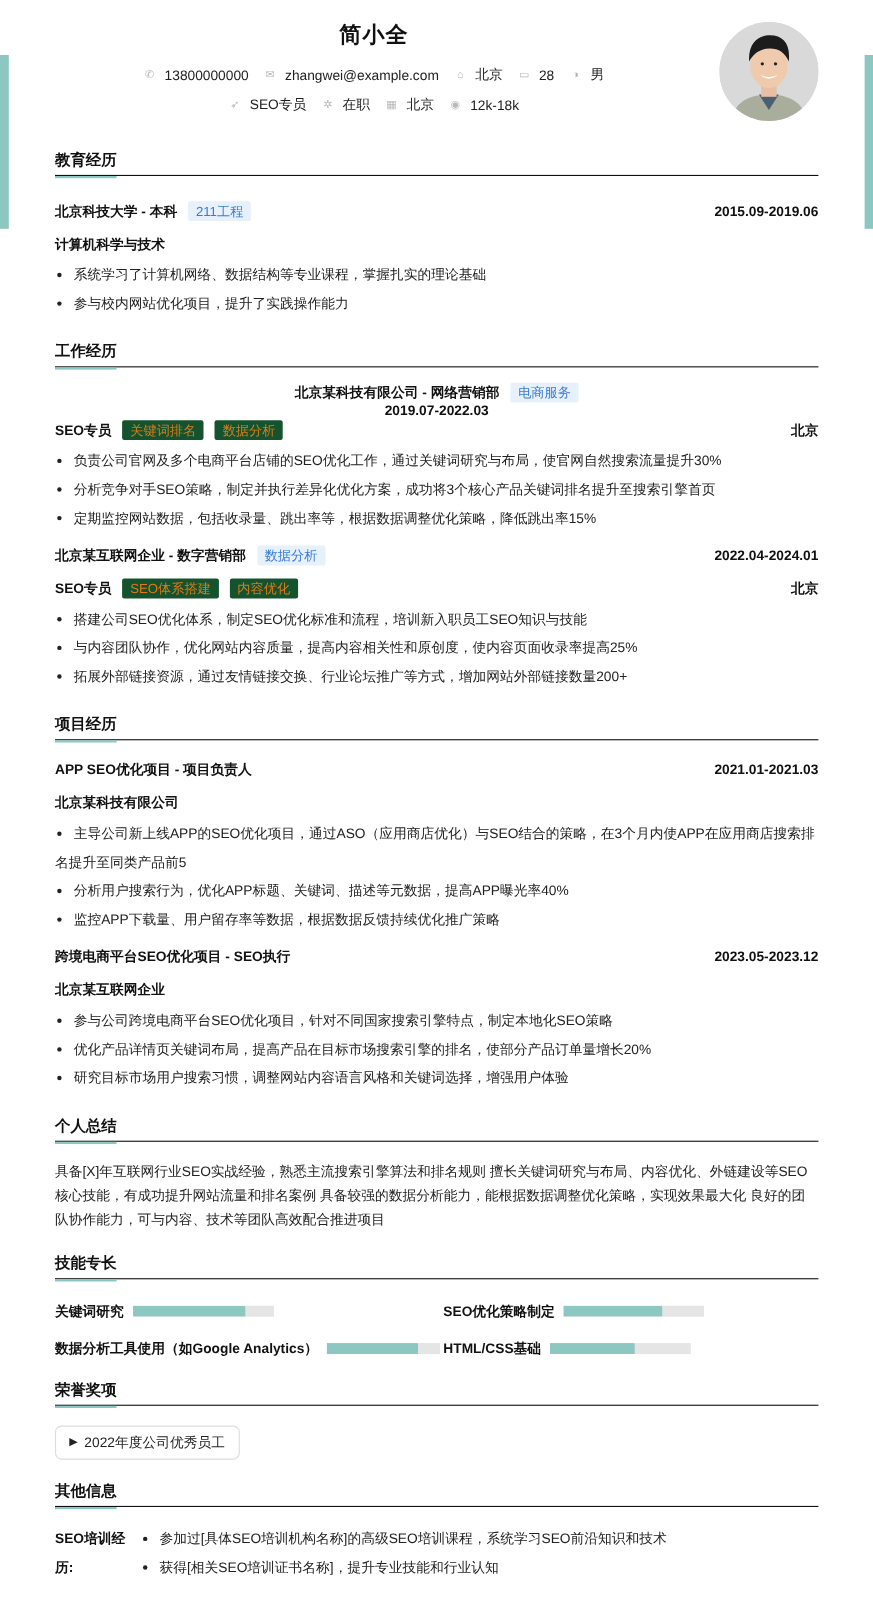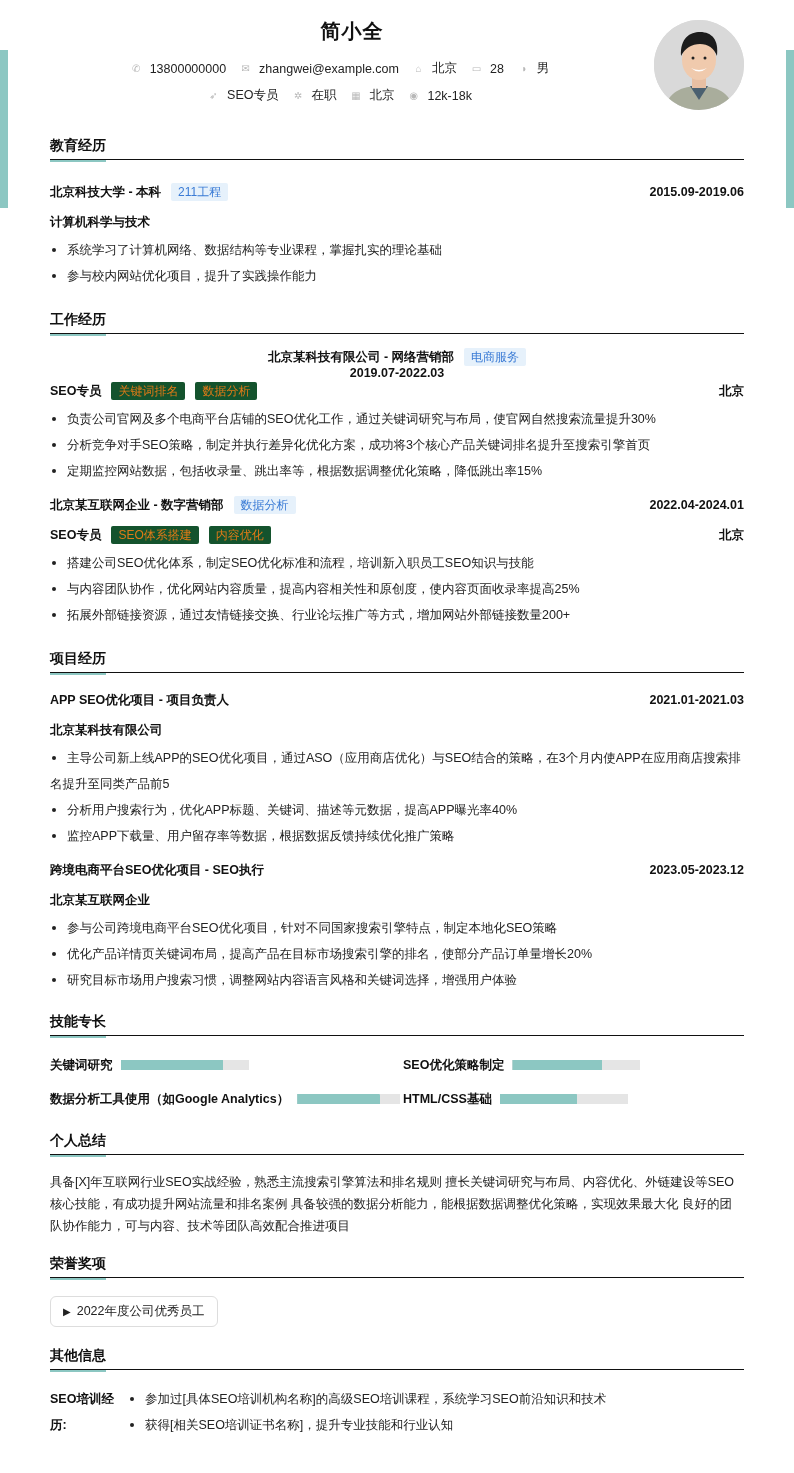--- a/index.html
+++ b/index.html
@@ -3,21 +3,21 @@
 <meta charset="utf-8">
 <style>
   * { box-sizing: border-box; margin: 0; padding: 0; }
   html, body { width: 794px; height: 1473px; background: #ffffff; overflow: hidden; }
   body { font-family: "Liberation Sans", "DejaVu Sans", sans-serif; color: #222; position: relative; }
   .side-bar-left { position: absolute; left: 0; top: 50px; width: 8px; height: 158px; background: #8cc7c2; }
   .side-bar-right { position: absolute; right: 0; top: 50px; width: 8px; height: 158px; background: #8cc7c2; }
   .page { position: absolute; left: 50px; top: 0; width: 694px; }
 
   .header { position: relative; height: 125px; }
-  .name { position: absolute; top: 18px; left: 12px; width: 580px; text-align: center; font-size: 20px; font-weight: bold; color: #111; letter-spacing: 1px; }
+  .name { position: absolute; top: 18px; left: 0; width: 580px; text-align: center; font-size: 20px; font-weight: bold; color: #111; letter-spacing: 1px; }
   .info-row { position: absolute; left: 0; width: 580px; display: flex; justify-content: center; align-items: center; font-size: 12.5px; color: #222; }
   .info-row.r1 { top: 60px; }
   .info-row.r2 { top: 87px; }
   .info-item { display: flex; align-items: center; margin: 0 7px; }
   .info-icon { display: inline-block; width: 11px; height: 11px; margin-right: 8px; color: #b8b8b8; font-size: 10px; line-height: 11px; text-align: center; }
   .avatar { position: absolute; right: 0; top: 20px; width: 90px; height: 90px; border-radius: 50%; background: #d8d8d8; overflow: hidden; }
 
   .section { margin-top: 14px; }
   .sec-title { position: relative; font-size: 14px; font-weight: bold; color: #111; padding-bottom: 4px; border-bottom: 1.2px solid #111; }
   .sec-title::after { content: ""; position: absolute; left: 0; bottom: -3px; width: 56px; height: 2px; background: #8cc7c2; }
@@ -196,20 +196,25 @@
           <span>北京某互联网企业</span>
         </div>
       <ul class="bullets">
         <li>参与公司跨境电商平台SEO优化项目，针对不同国家搜索引擎特点，制定本地化SEO策略</li>
         <li>优化产品详情页关键词布局，提高产品在目标市场搜索引擎的排名，使部分产品订单量增长20%</li>
         <li>研究目标市场用户搜索习惯，调整网站内容语言风格和关键词选择，增强用户体验</li>
       </ul>
     </div>
   </div>
 
+  <div class="section" style="margin-top:22px;">
+    <div class="sec-title">个人总结</div>
+    <div class="summary">具备[X]年互联网行业SEO实战经验，熟悉主流搜索引擎算法和排名规则 擅长关键词研究与布局、内容优化、外链建设等SEO核心技能，有成功提升网站流量和排名案例 具备较强的数据分析能力，能根据数据调整优化策略，实现效果最大化 良好的团队协作能力，可与内容、技术等团队高效配合推进项目</div>
+  </div>
+
   <div class="section" style="margin-top:20px;">
     <div class="sec-title">技能专长</div>
     <div class="skills">
       <div class="skill">
         <span>关键词研究</span>
         <div class="skill-bar" style="width:128px;">
             <div class="skill-fill" style="width:80%;"></div>
           </div>
       </div>
       <div class="skill">
@@ -224,25 +229,20 @@
             <div class="skill-fill" style="width:80%;"></div>
           </div>
       </div>
       <div class="skill">
         <span>HTML/CSS基础</span>
         <div class="skill-bar" style="width:128px;">
             <div class="skill-fill" style="width:60%;"></div>
           </div>
       </div>
     </div>
-  </div>
-
-  <div class="section" style="margin-top:22px;">
-    <div class="sec-title">个人总结</div>
-    <div class="summary">具备[X]年互联网行业SEO实战经验，熟悉主流搜索引擎算法和排名规则 擅长关键词研究与布局、内容优化、外链建设等SEO核心技能，有成功提升网站流量和排名案例 具备较强的数据分析能力，能根据数据调整优化策略，实现效果最大化 良好的团队协作能力，可与内容、技术等团队高效配合推进项目</div>
   </div>
 
   <div class="section" style="margin-top:18px;">
     <div class="sec-title">荣誉奖项</div>
     <div class="award">
       <span class="tri">▶</span>
       <span>2022年度公司优秀员工</span>
     </div>
   </div>
 

